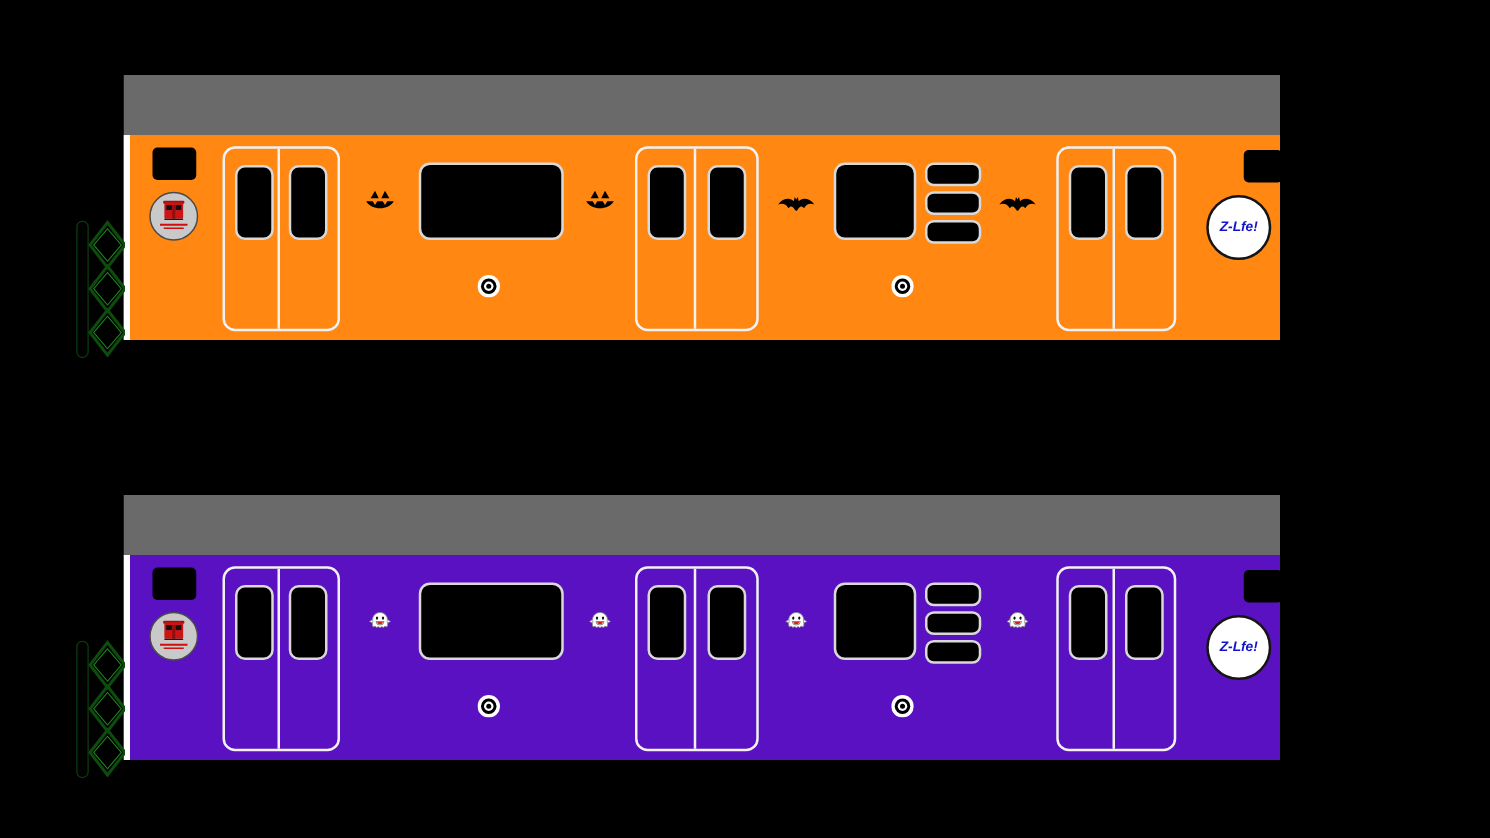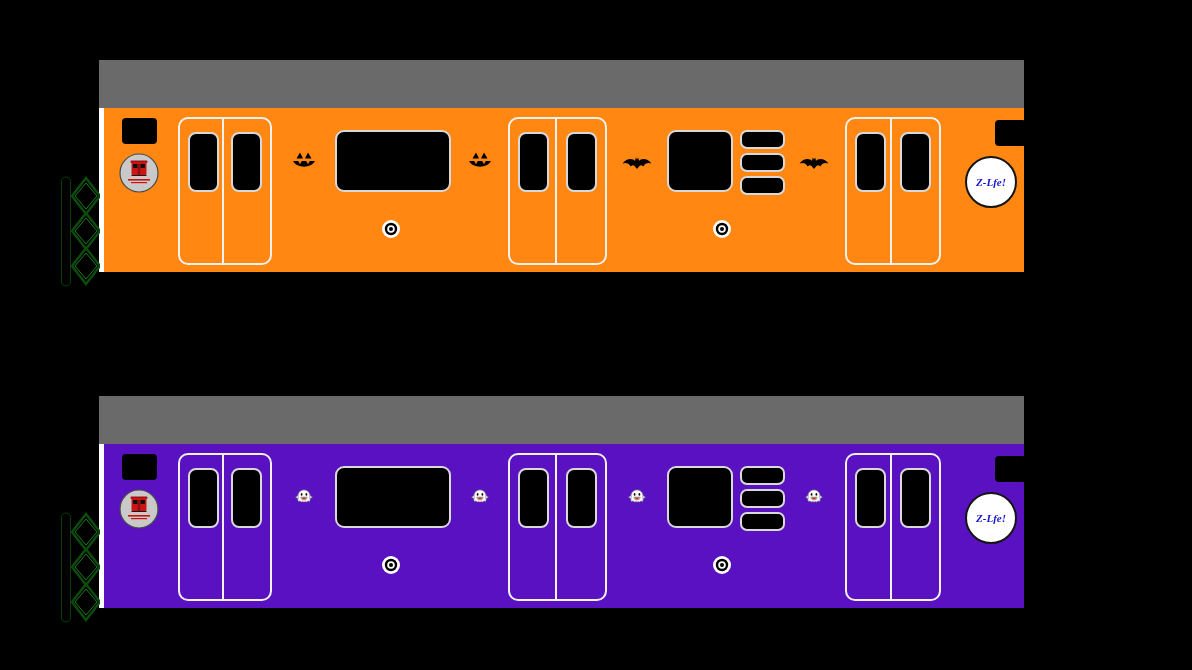--- a/index.html
+++ b/index.html
@@ -1,17 +1,17 @@
 <!DOCTYPE html>
 <html><head>
 <meta charset="utf-8">
 <style>
   html,body{margin:0;padding:0;background:#000;}
   #stage{position:relative;width:1024px;height:670px;background:#000;overflow:hidden;
-         font-family:Liberation Serif, serif;}
+         font-family:Liberation Sans, sans-serif;}
   .car{position:absolute;left:99px;width:990px;height:212px;}
   .car1{top:60px;}
   .car2{top:396px;}
   .roof{position:absolute;left:0;top:0;width:100%;height:48px;}
   .carbody{position:absolute;left:0;top:48px;width:100%;height:164px;}
   .edge{position:absolute;top:48px;width:5px;height:164px;}
   .edge.l{left:0;}
   .edge.r{right:0;}
   .blackbox{position:absolute;background:#000;}
   .dest{left:23px;top:58px;width:35px;height:26px;border-radius:4px;}

